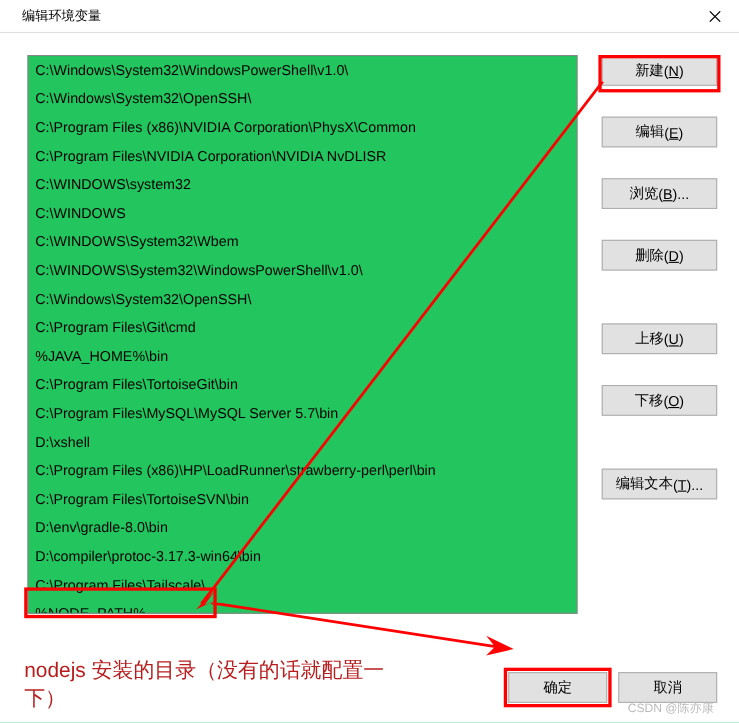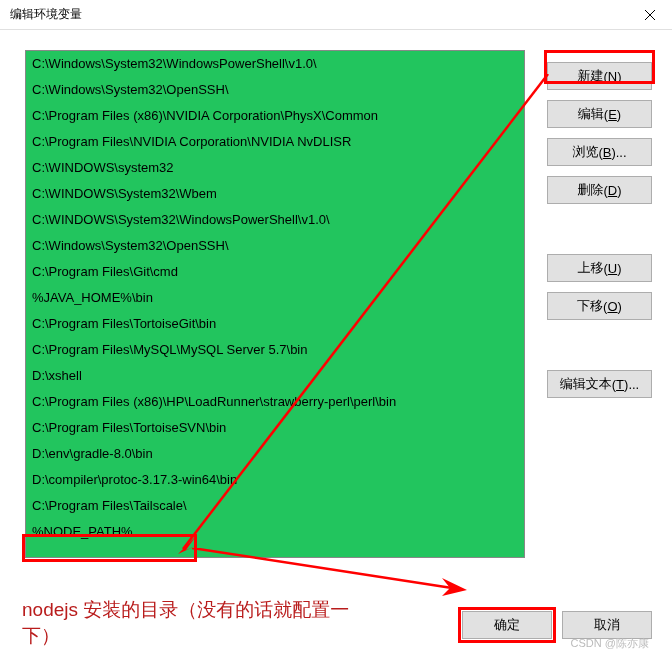--- a/index.html
+++ b/index.html
@@ -1,25 +1,25 @@
 <!DOCTYPE html>
 <html><head>
 <meta charset="utf-8">
 <style>
 * { box-sizing: border-box; margin: 0; padding: 0; }
 body { font-family: "Microsoft YaHei", "Segoe UI", sans-serif; font-size: 13px; background: #fff; width: 672px; height: 657px; overflow: hidden; position: relative; }
-.titlebar { height: 30px; background: #fff; display: flex; align-items: center; padding-left: 10px; border-bottom: 1px solid #e0e0e0; }
+.titlebar { height: 30px; background: #fff; display: flex; align-items: center; padding-left: 20px; border-bottom: 1px solid #e0e0e0; }
 .titlebar-text { font-size: 12px; }
 .close-btn { margin-left: auto; width: 45px; height: 30px; display: flex; align-items: center; justify-content: center; cursor: pointer; }
 .close-btn svg { width: 10px; height: 10px; }
 .listbox { position: absolute; top: 50px; left: 25px; width: 500px; height: 508px; border: 1px solid #888; background: #22c55e; overflow: hidden; }
 .list-item { padding: 2px 6px; font-size: 13px; line-height: 22px; white-space: nowrap; cursor: default; }
-.sidebar { position: absolute; top: 62px; right: 20px; width: 105px; display: flex; flex-direction: column; gap: 10px; }
+.sidebar { position: absolute; top: 50px; right: 20px; width: 105px; display: flex; flex-direction: column; gap: 28px; }
 .btn { height: 28px; border: 1px solid #adadad; background: #e1e1e1; font-size: 13px; display: flex; align-items: center; justify-content: center; cursor: pointer; font-family: inherit; }
-.btn.spaced { margin-top: 40px; }
+.btn.spaced { margin-top: 20px; }
 .underline { text-decoration: underline; }
 .bottom-btns { position: absolute; bottom: 18px; right: 20px; display: flex; gap: 10px; padding-left: 48px; }
 .bottom-btns .btn { width: 90px; }
 .annotation-highlight-new { position: absolute; top: 50px; right: 17px; width: 111px; height: 34px; border: 3px solid #ff0000; pointer-events: none; }
 .annotation-highlight-ok { position: absolute; bottom: 14px; right: 116px; width: 98px; height: 36px; border: 3px solid #ff0000; pointer-events: none; }
 .annotation-highlight-sel { position: absolute; top: 534px; left: 22px; width: 175px; height: 28px; border: 3px solid #ff0000; pointer-events: none; }
 .arrow1 { position: absolute; top: 74px; left: 178px; width: 380px; height: 480px; pointer-events: none; }
 .arrow2 { position: absolute; top: 548px; left: 192px; width: 280px; height: 60px; pointer-events: none; }
 .annotation-text { position: absolute; bottom: 8px; left: 22px; color: #b91c1c; font-size: 19px; line-height: 26px; width: 340px; }
 .watermark { position: absolute; bottom: 6px; right: 23px; font-size: 11px; color: #bbb; }
@@ -36,20 +36,21 @@
       </svg>
   </div>
 </div>
 
 <div class="listbox" id="listbox">
     <div class="list-item">C:\Windows\System32\WindowsPowerShell\v1.0\</div>
     <div class="list-item">C:\Windows\System32\OpenSSH\</div>
     <div class="list-item">C:\Program Files (x86)\NVIDIA Corporation\PhysX\Common</div>
     <div class="list-item">C:\Program Files\NVIDIA Corporation\NVIDIA NvDLISR</div>
     <div class="list-item">C:\WINDOWS\system32</div>
+    <div class="list-item">C:\WINDOWS</div>
     <div class="list-item">C:\WINDOWS\System32\Wbem</div>
     <div class="list-item">C:\WINDOWS\System32\WindowsPowerShell\v1.0\</div>
     <div class="list-item">C:\Windows\System32\OpenSSH\</div>
     <div class="list-item">C:\Program Files\Git\cmd</div>
     <div class="list-item">%JAVA_HOME%\bin</div>
     <div class="list-item">C:\Program Files\TortoiseGit\bin</div>
     <div class="list-item">C:\Program Files\MySQL\MySQL Server 5.7\bin</div>
     <div class="list-item">D:\xshell</div>
     <div class="list-item">C:\Program Files (x86)\HP\LoadRunner\strawberry-perl\perl\bin</div>
     <div class="list-item">C:\Program Files\TortoiseSVN\bin</div>

